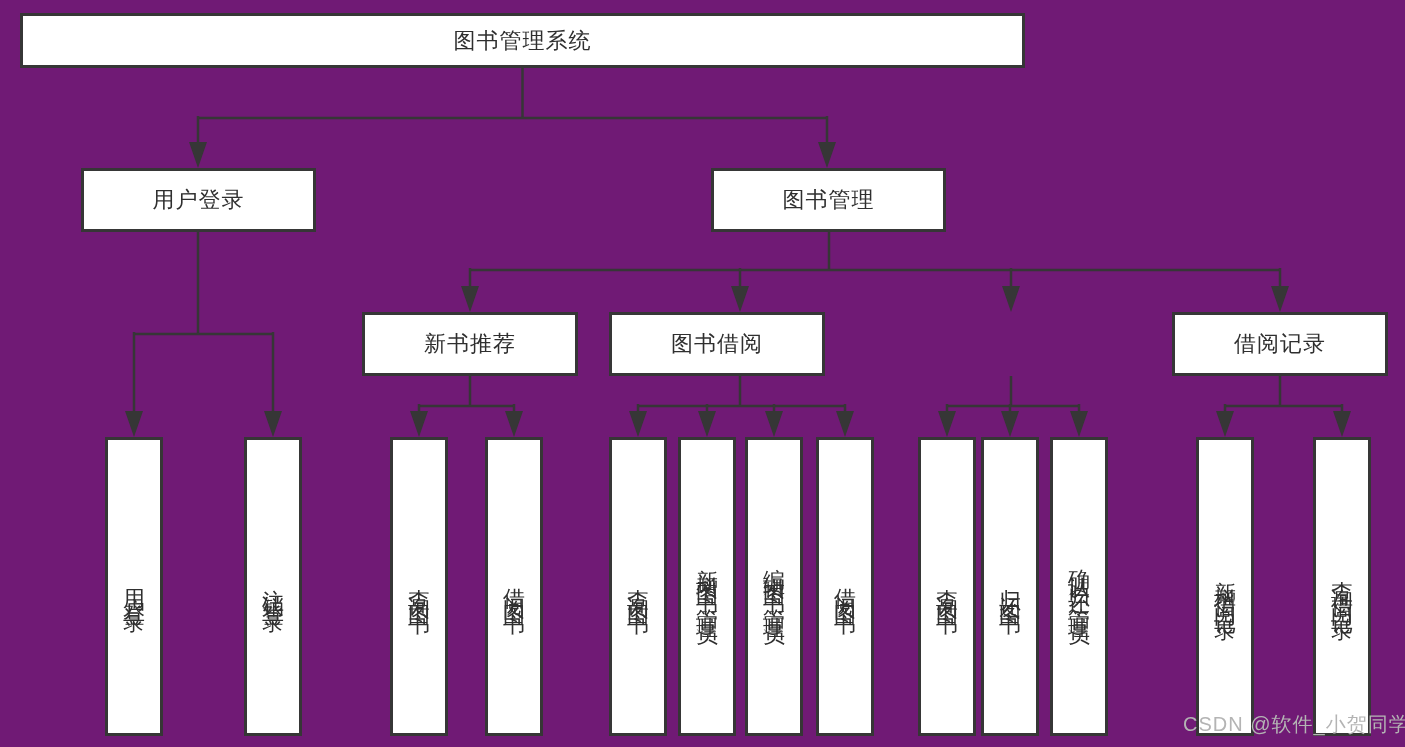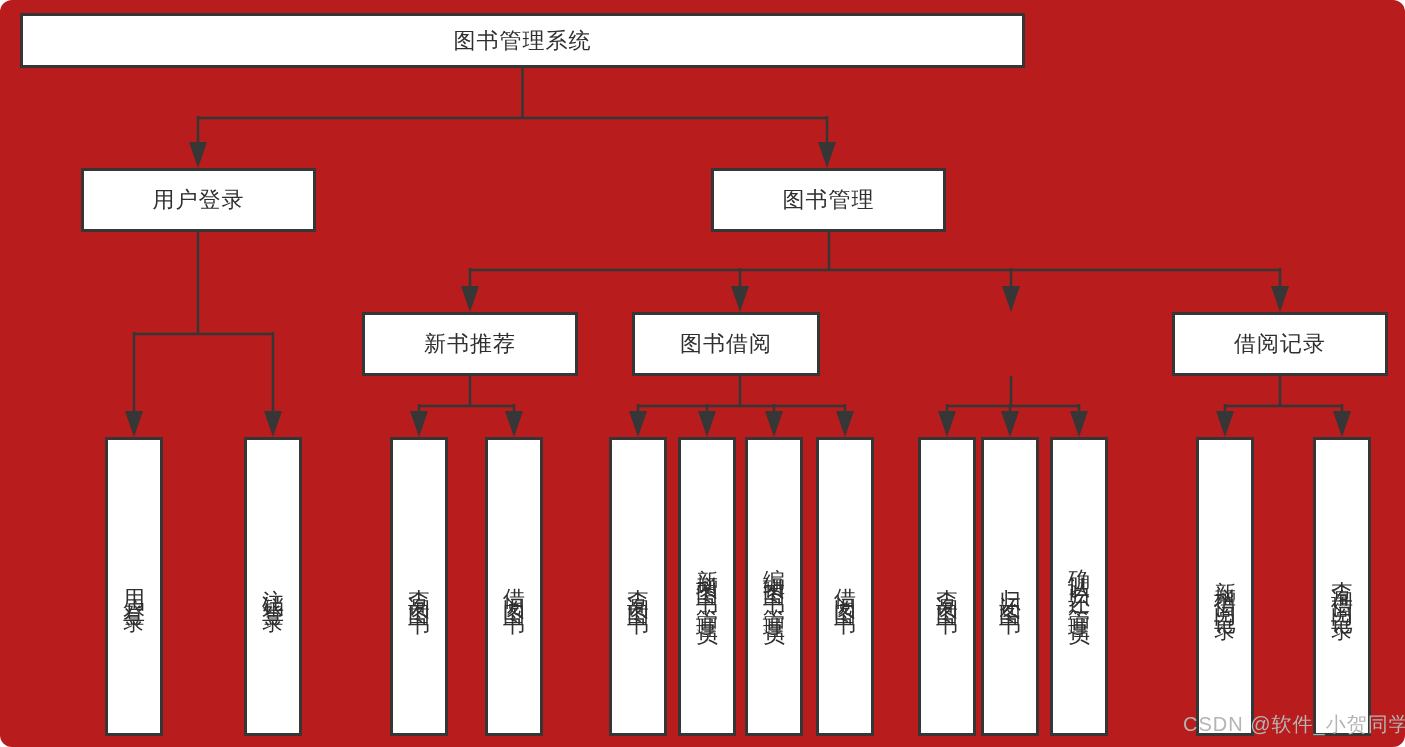--- a/index.html
+++ b/index.html
@@ -5,23 +5,22 @@
   html, body {
     margin: 0;
     padding: 0;
     background: #ffffff;
     font-family: "Liberation Sans", sans-serif;
   }
   .stage {
     position: relative;
     width: 1405px;
     height: 747px;
-    background: #b91c1c;
+    background: #701a75;
     overflow: hidden;
-    border-radius: 12px;
   }
   .connectors {
     position: absolute;
     left: 0;
     top: 0;
     z-index: 1;
   }
   .box {
     position: absolute;
     box-sizing: border-box;
@@ -45,21 +44,21 @@
     letter-spacing: 8px;
     white-space: nowrap;
   }
   
   .n-root            { left: 20px;   top: 13px;  width: 1005px; height: 55px; }
   
   .n-user-login      { left: 81px;   top: 168px; width: 235px;  height: 64px; }
   .n-book-mgmt       { left: 711px;  top: 168px; width: 235px;  height: 64px; }
   
   .n-new-book        { left: 362px;  top: 312px; width: 216px;  height: 64px; }
-  .n-book-borrow     { left: 632px;  top: 312px; width: 188px;  height: 64px; }
+  .n-book-borrow     { left: 609px;  top: 312px; width: 216px;  height: 64px; }
   .n-cur-borrow      { left: 903px;  top: 312px; width: 216px;  height: 64px; }
   .n-borrow-rec      { left: 1172px; top: 312px; width: 216px;  height: 64px; }
   
   .leaf              { top: 437px; width: 58px; height: 299px; }
   .l-login           { left: 105px;  }
   .l-logout          { left: 244px;  }
   .l-query-new       { left: 390px;  }
   .l-borrow-new      { left: 485px;  }
   .l-query-bb        { left: 609px;  }
   .l-add-book        { left: 678px;  }

